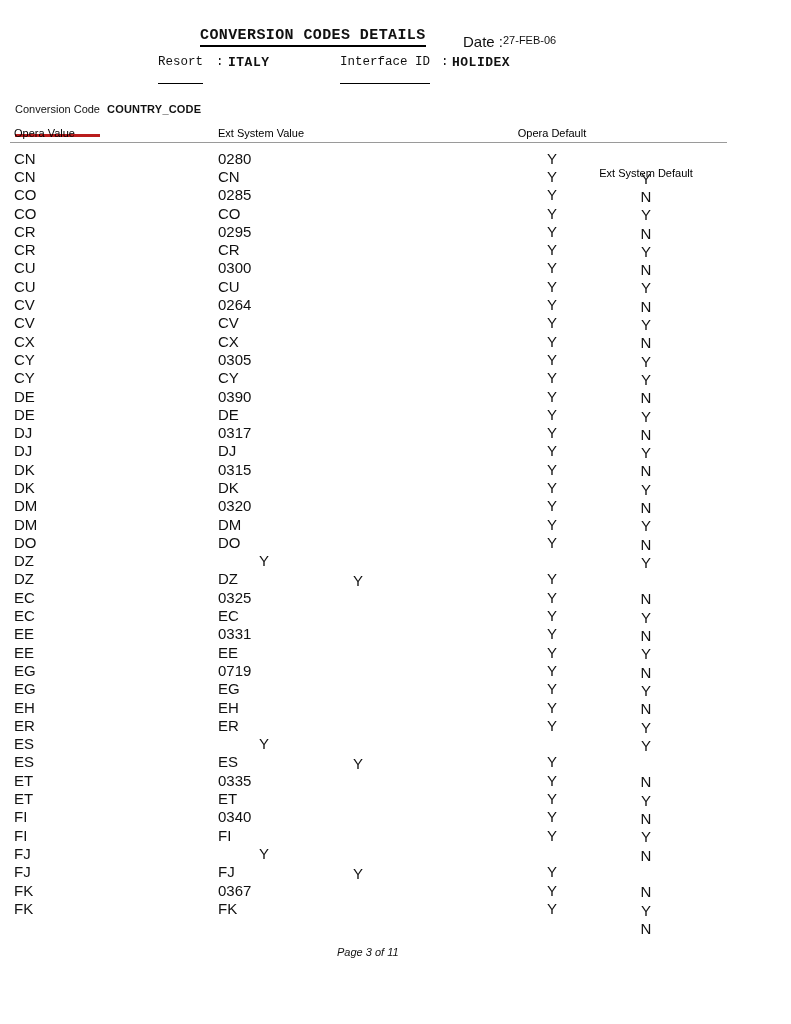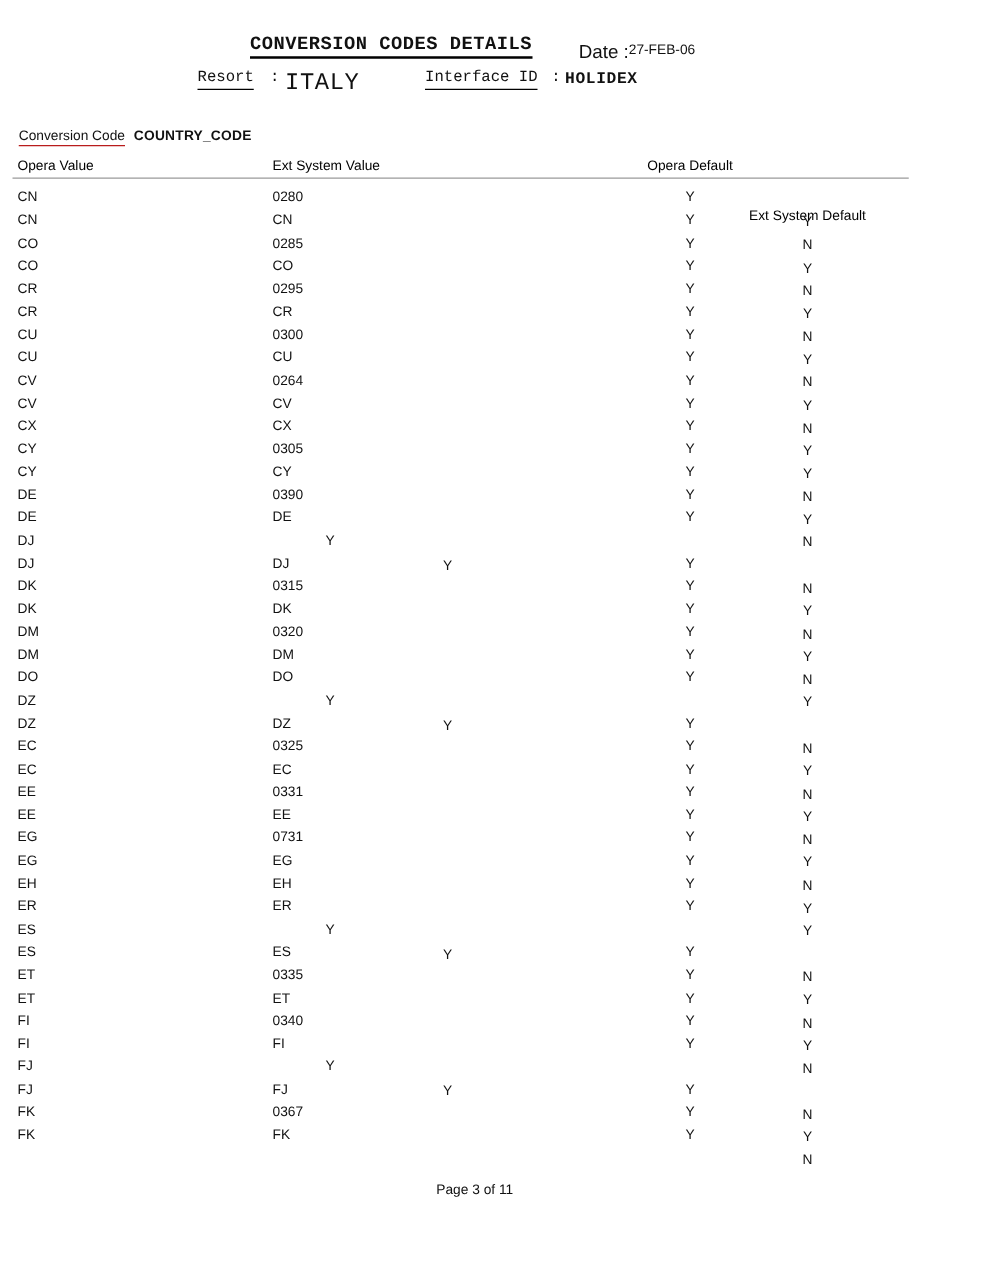--- a/index.html
+++ b/index.html
@@ -16,53 +16,53 @@
     position:absolute; left:200px; top:27px;
     font-family:"Liberation Mono", monospace;
     font-weight:bold; font-size:15px; letter-spacing:0.4px;
     border-bottom:2px solid #000; padding-bottom:1px;
     white-space:nowrap;
   }
   .date-label { position:absolute; left:463px; top:33px; font-size:15px; }
   .date-value { position:absolute; left:503px; top:34px; font-size:11px; }
 
   .hline2 { position:absolute; top:55px; font-family:"Liberation Mono", monospace; font-size:12.5px; white-space:nowrap; }
-  .lbl-underline { border-bottom:1px solid #000; padding-bottom:2px; }
+  .lbl-underline { border-bottom:1px solid #000; padding-bottom:14px; }
   .resort-label    { left:158px; }
   .resort-sep      { left:216px; }
-  .resort-value    { left:228px; font-weight:normal; font-size:19px; letter-spacing:0.5px; }
+  .resort-value    { left:228px; font-weight:bold; font-size:13px; letter-spacing:0.5px; }
   .interface-label { left:340px; }
   .interface-sep   { left:441px; }
   .interface-value { left:452px; font-weight:bold; font-size:13px; letter-spacing:0.5px; }
 
   
   .cc-label {
     position:absolute; left:15px; top:103px;
-    font-size:11px; border-bottom:1px solid #b91c1c; padding-bottom:1px;
+    font-size:11px; border-bottom:3px solid #b91c1c; padding-bottom:19px;
   }
   .cc-value {
     position:absolute; left:107px; top:103px;
     font-size:11px; font-weight:bold; letter-spacing:0.2px;
   }
 
   
   .table { position:absolute; left:14px; top:127px; width:717px; }
   .thead { display:flex; height:14px; font-size:11px; color:#000; }
   .rule  { margin-left:-4px; width:717px; border-bottom:1px solid #9a9a9a; margin-top:1px; }
   .tbody { padding-top:6px; }
-  .trow  { display:flex; height:18.3px; align-items:center; font-size:11px; }
+  .trow  { display:flex; height:18.3px; align-items:center; font-size:15px; }
   .c1 { width:204px; text-align:left; }
   .c2 { width:288px; text-align:left; }
   .c3 { width:92px;  text-align:center; }
   .c4 { width:96px;  text-align:center;margin-top:40px; }
 
   
   .footer {
     position:absolute; left:337px; top:946px;
-    font-size:11px; margin-left:12px;
+    font-size:11px; font-style:italic;
   }
 </style>
 </head>
 <body>
 
 <div class="page">
 
   <div class="title">CONVERSION CODES DETAILS</div>
   <div class="date-label">Date :</div>
   <div class="date-value">27-FEB-06</div>
@@ -172,20 +172,21 @@
         <div class="c4">Y</div>
       </div>
         <div class="trow">
         <div class="c1">DE</div>
         <div class="c2">DE</div>
         <div class="c3">Y</div>
         <div class="c4">N</div>
       </div>
         <div class="trow">
         <div class="c1">DJ</div>
+        <div class="c2">0317</div>
         <div class="c3">Y</div>
         <div class="c4">Y</div>
       </div>
         <div class="trow">
         <div class="c1">DJ</div>
         <div class="c2">DJ</div>
         <div class="c3">Y</div>
         <div class="c4">N</div>
       </div>
         <div class="trow">
@@ -248,21 +249,21 @@
         <div class="c4">Y</div>
       </div>
         <div class="trow">
         <div class="c1">EE</div>
         <div class="c2">EE</div>
         <div class="c3">Y</div>
         <div class="c4">N</div>
       </div>
         <div class="trow">
         <div class="c1">EG</div>
-        <div class="c2">0731</div>
+        <div class="c2">0719</div>
         <div class="c3">Y</div>
         <div class="c4">Y</div>
       </div>
         <div class="trow">
         <div class="c1">EG</div>
         <div class="c2">EG</div>
         <div class="c3">Y</div>
         <div class="c4">N</div>
       </div>
         <div class="trow">

